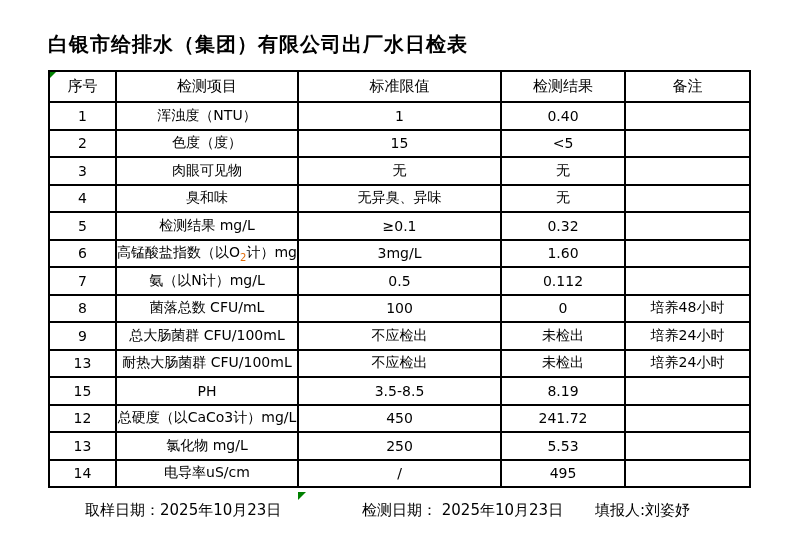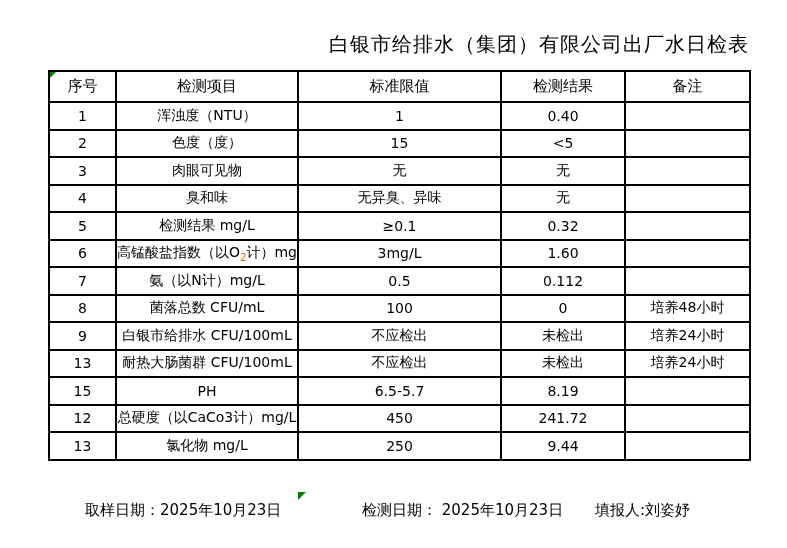--- a/index.html
+++ b/index.html
@@ -2,21 +2,21 @@
 <html><head>
 <meta charset="utf-8">
 <style>
   html,body{margin:0;padding:0;background:#fff;}
   .page{
     position:relative;width:787px;height:548px;background:#ffffff;
     font-family:"DejaVu Sans","Liberation Sans",sans-serif;color:#000;overflow:hidden;
   }
   .title{
     position:absolute;left:48px;top:31px;width:701px;
-    text-align:right;font-size:20px;font-weight:normal;letter-spacing:1px;
+    text-align:left;font-size:20px;font-weight:bold;letter-spacing:1px;
   }
   table.grid{
     position:absolute;left:48px;top:70px;width:701px;
     border-collapse:collapse;table-layout:fixed;
   }
   table.grid th, table.grid td{
     border:2px solid #000;text-align:center;vertical-align:middle;
     padding:0;overflow:hidden;white-space:nowrap;
   }
   table.grid th{height:29px;font-size:15px;font-weight:normal;margin-top:24px;}
@@ -107,51 +107,58 @@
         </tr>
         <tr>
           <td class="c-no">8</td>
           <td class="c-item">菌落总数 CFU/mL</td>
           <td class="c-limit">100</td>
           <td class="c-result">0</td>
           <td class="c-remark">培养48小时</td>
         </tr>
         <tr>
           <td class="c-no">9</td>
-          <td class="c-item">白银市给排水 CFU/100mL</td>
+          <td class="c-item">总大肠菌群 CFU/100mL</td>
           <td class="c-limit">不应检出</td>
           <td class="c-result">未检出</td>
           <td class="c-remark">培养24小时</td>
         </tr>
         <tr>
           <td class="c-no">13</td>
           <td class="c-item">耐热大肠菌群 CFU/100mL</td>
           <td class="c-limit">不应检出</td>
           <td class="c-result">未检出</td>
           <td class="c-remark">培养24小时</td>
         </tr>
         <tr>
           <td class="c-no">15</td>
           <td class="c-item">PH</td>
-          <td class="c-limit">6.5-5.7</td>
+          <td class="c-limit">3.5-8.5</td>
           <td class="c-result">8.19</td>
           <td class="c-remark"></td>
         </tr>
         <tr>
           <td class="c-no">12</td>
           <td class="c-item">总硬度（以CaCo3计）mg/L</td>
           <td class="c-limit">450</td>
           <td class="c-result">241.72</td>
           <td class="c-remark"></td>
         </tr>
         <tr>
           <td class="c-no">13</td>
           <td class="c-item">氯化物 mg/L</td>
           <td class="c-limit">250</td>
-          <td class="c-result">9.44</td>
+          <td class="c-result">5.53</td>
+          <td class="c-remark"></td>
+        </tr>
+        <tr>
+          <td class="c-no">14</td>
+          <td class="c-item">电导率uS/cm</td>
+          <td class="c-limit">/</td>
+          <td class="c-result">495</td>
           <td class="c-remark"></td>
         </tr>
       </tbody>
   </table>
 
   <div class="tri tri-top" style="border-top-color: rgb(0, 128, 0);"></div>
   <div class="tri tri-bottom" style="border-top-color: rgb(0, 128, 0);"></div>
 
   <div class="footer">
     <span class="fgroup f-sampling"><span>取样日期：</span><span>2025年10月23日</span></span>

